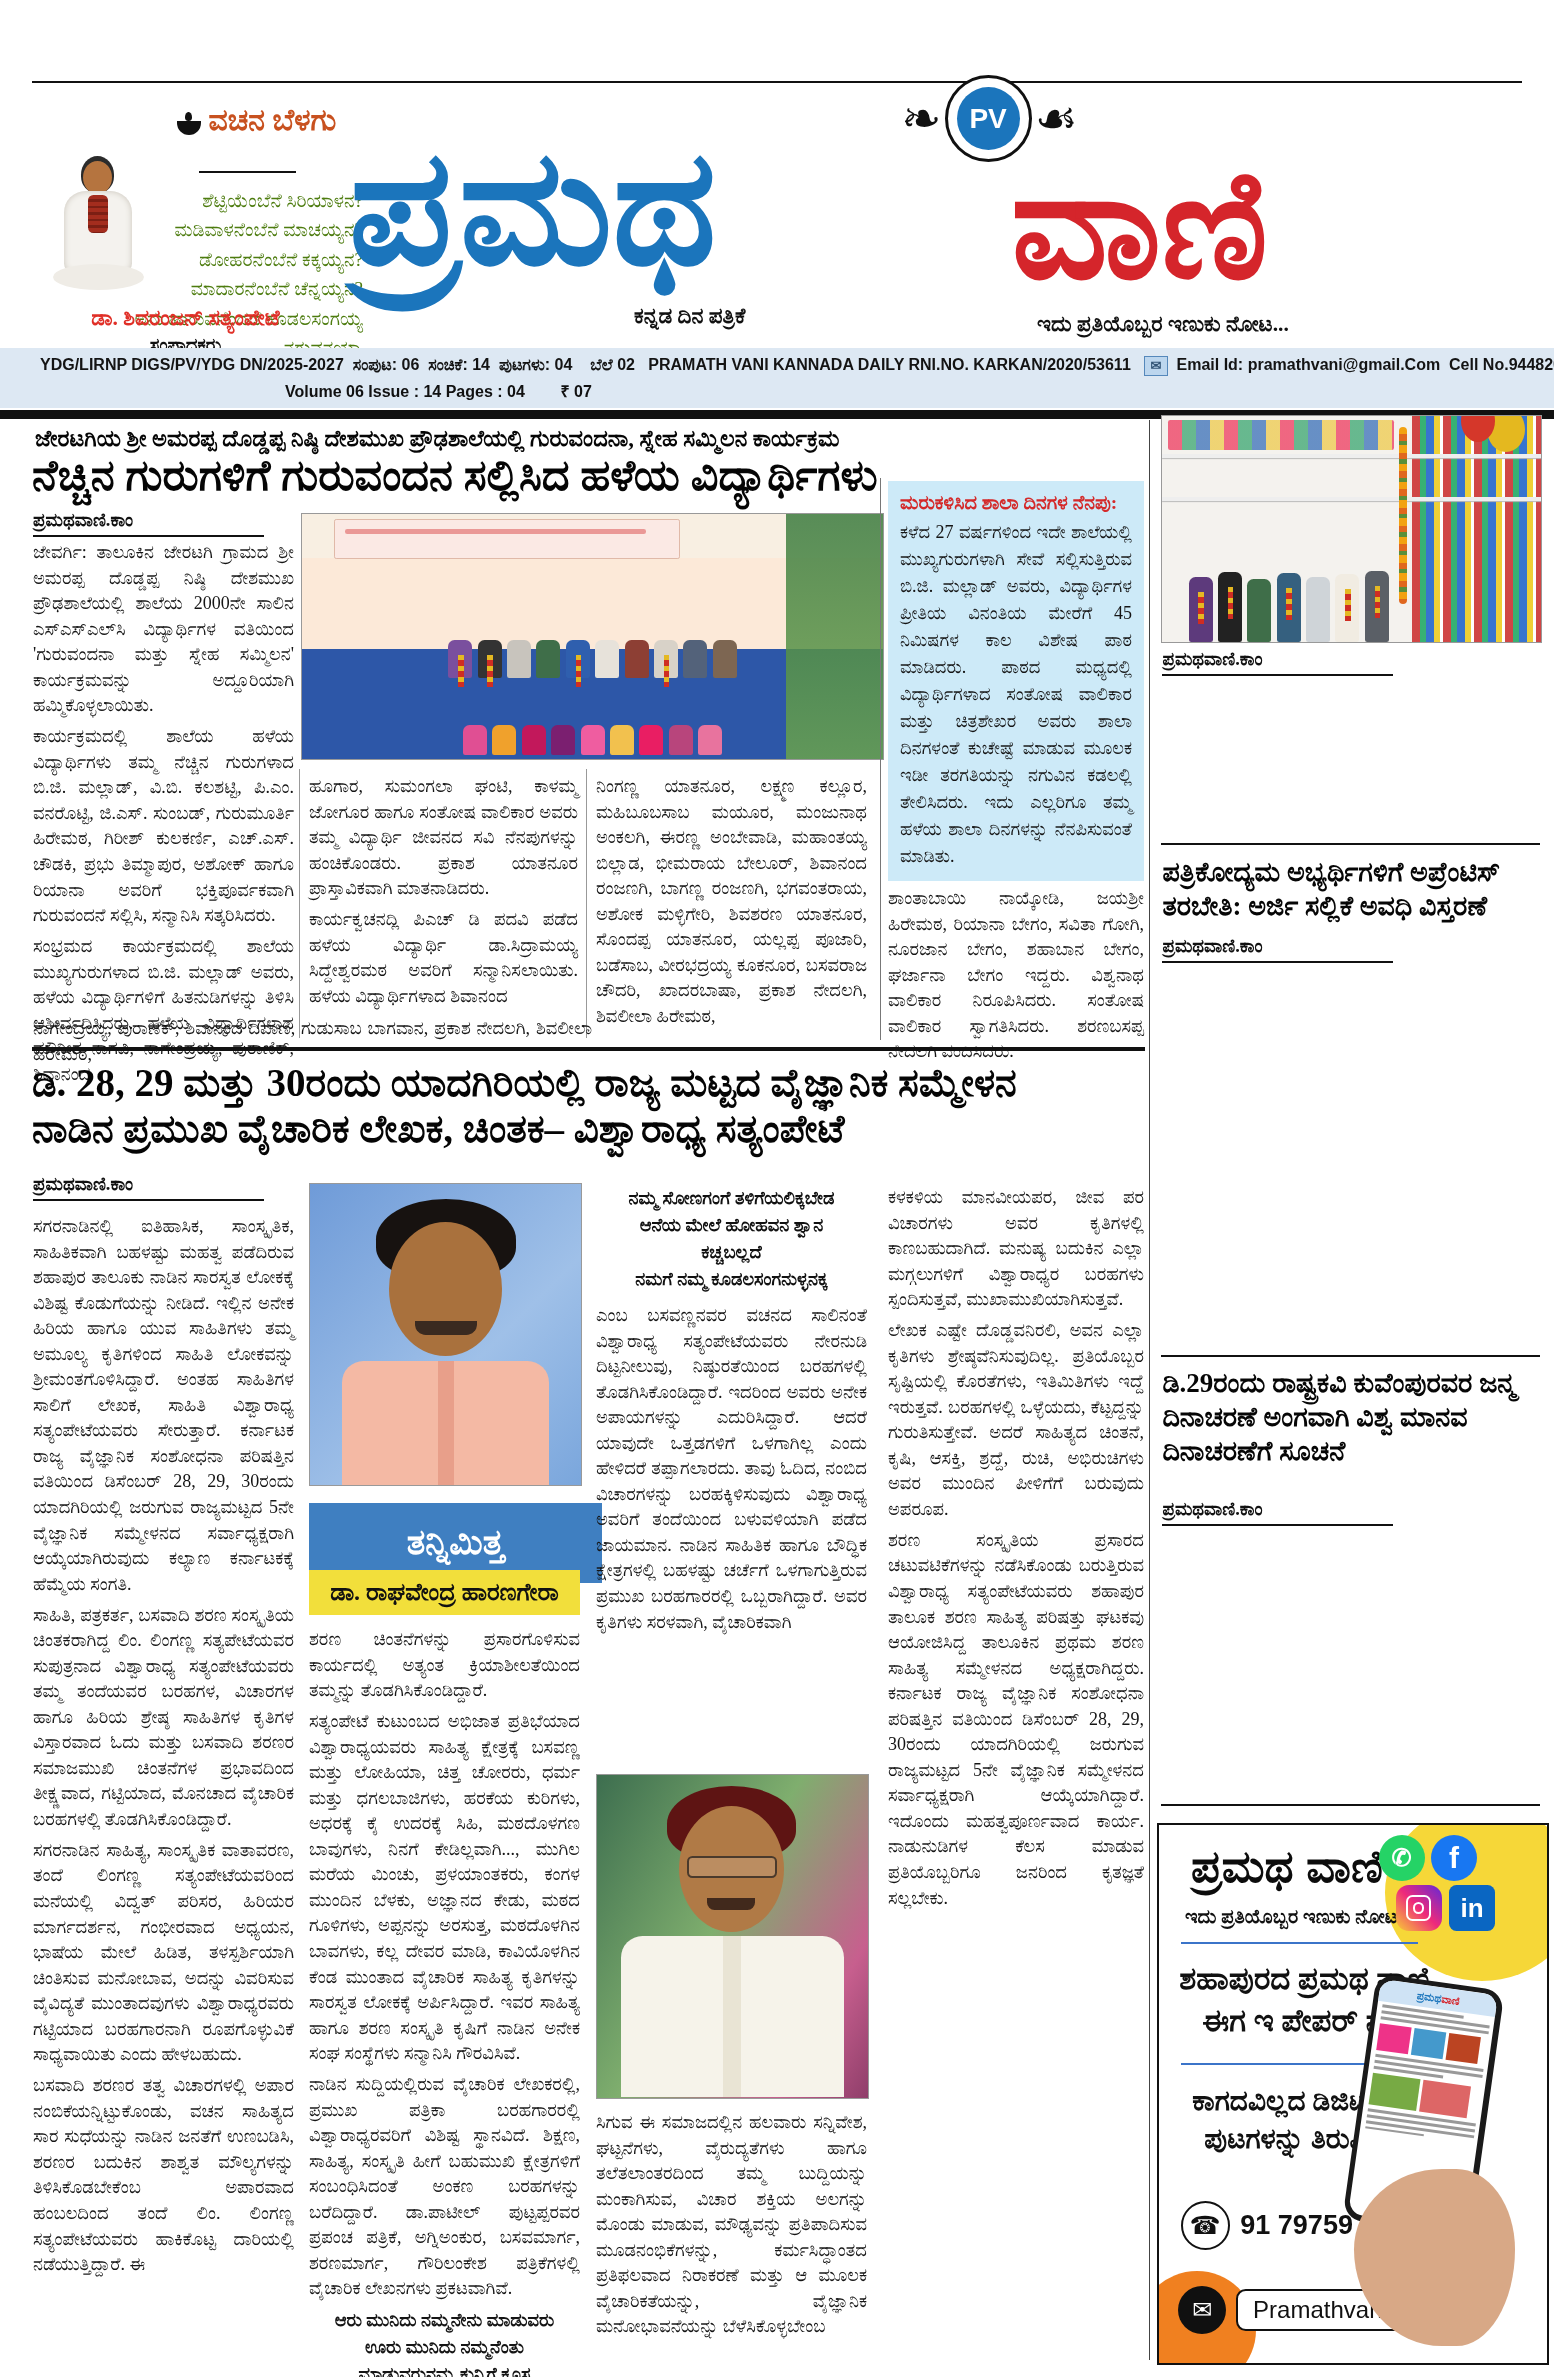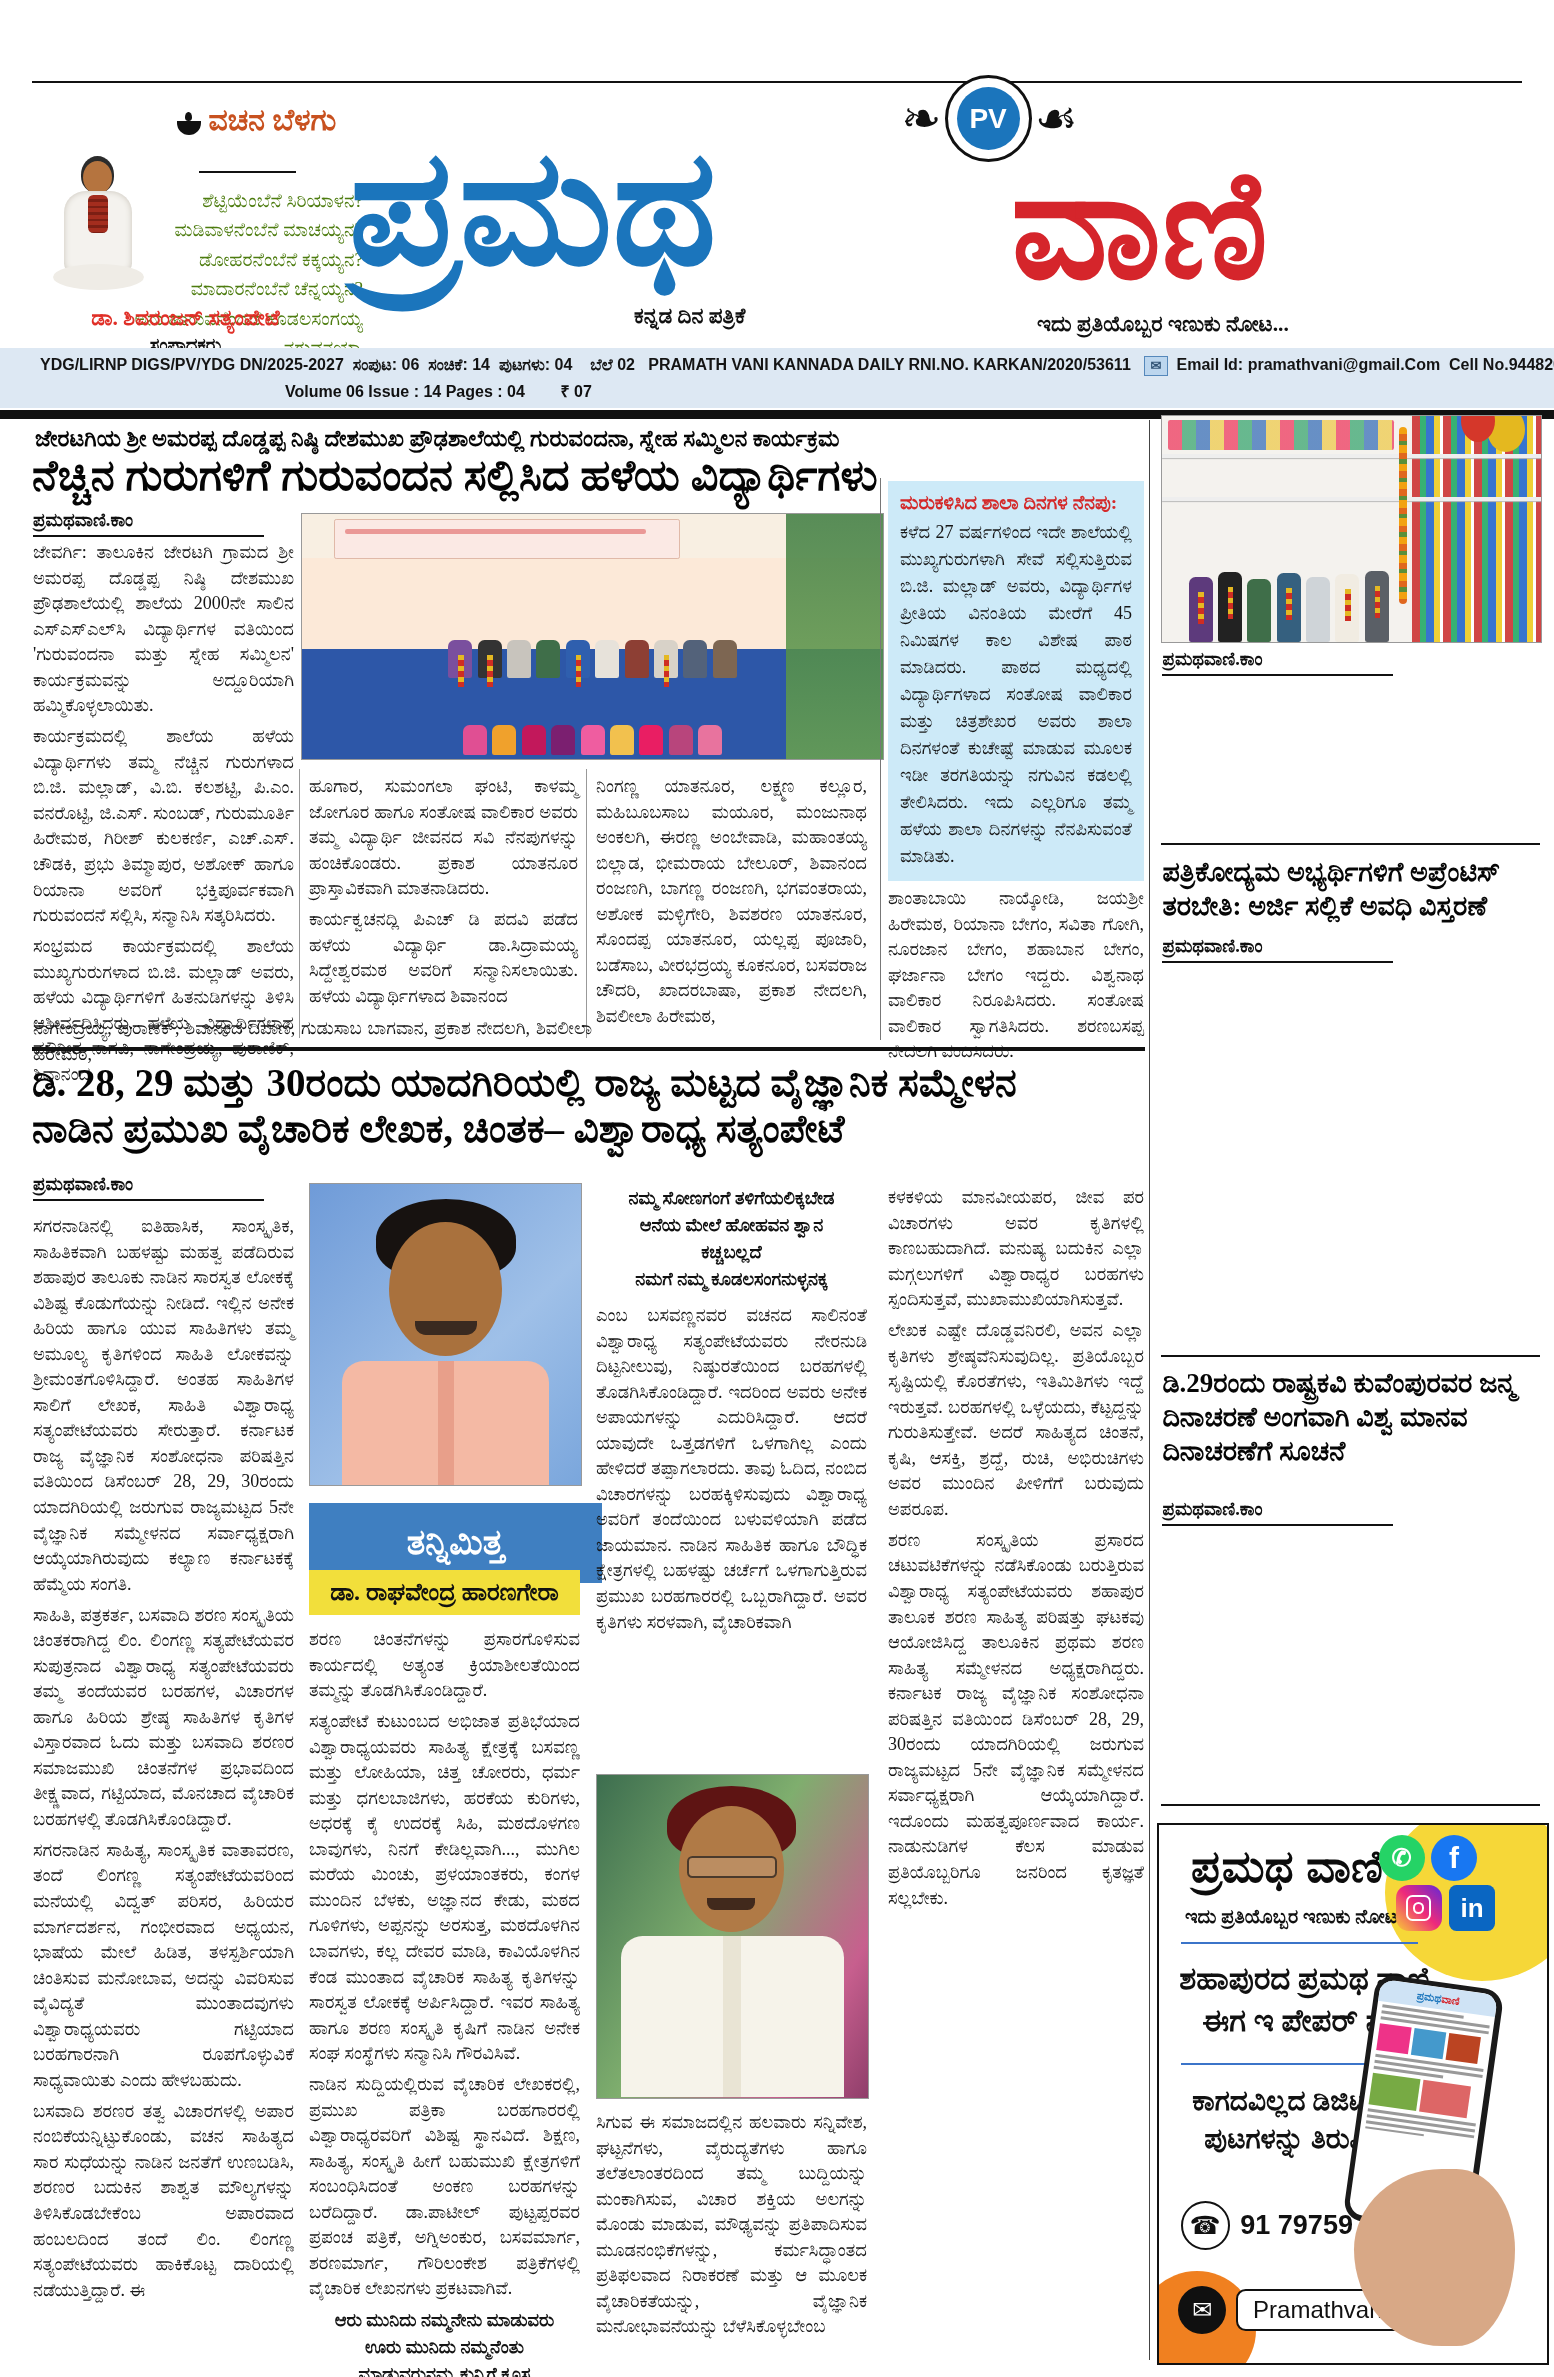--- a/index.html
+++ b/index.html
@@ -215,21 +215,21 @@
       <div>ನಾಡಿನ ಪ್ರಮುಖ ವೈಚಾರಿಕ ಲೇಖಕ, ಚಿಂತಕ– ವಿಶ್ವಾರಾಧ್ಯ ಸತ್ಯಂಪೇಟೆ</div>
     </div>
     <div class="abs" style="left:33px;top:1174px;width:231px;">
       <div class="byline">ಪ್ರಮಥವಾಣಿ.ಕಾಂ</div>
       <div class="byline-rule"></div>
     </div>
 
     <div class="col" style="left:33px;top:1214px;width:261px;height:1156px;">
       <p>ಸಗರನಾಡಿನಲ್ಲಿ ಐತಿಹಾಸಿಕ, ಸಾಂಸ್ಕೃತಿಕ, ಸಾಹಿತಿಕವಾಗಿ ಬಹಳಷ್ಟು ಮಹತ್ವ ಪಡೆದಿರುವ ಶಹಾಪುರ ತಾಲೂಕು ನಾಡಿನ ಸಾರಸ್ವತ ಲೋಕಕ್ಕೆ ವಿಶಿಷ್ಟ ಕೊಡುಗೆಯನ್ನು ನೀಡಿದೆ. ಇಲ್ಲಿನ ಅನೇಕ ಹಿರಿಯ ಹಾಗೂ ಯುವ ಸಾಹಿತಿಗಳು ತಮ್ಮ ಅಮೂಲ್ಯ ಕೃತಿಗಳಿಂದ ಸಾಹಿತಿ ಲೋಕವನ್ನು ಶ್ರೀಮಂತಗೊಳಿಸಿದ್ದಾರೆ. ಅಂತಹ ಸಾಹಿತಿಗಳ ಸಾಲಿಗೆ ಲೇಖಕ, ಸಾಹಿತಿ ವಿಶ್ವಾರಾಧ್ಯ ಸತ್ಯಂಪೇಟೆಯವರು ಸೇರುತ್ತಾರೆ. ಕರ್ನಾಟಕ ರಾಜ್ಯ ವೈಜ್ಞಾನಿಕ ಸಂಶೋಧನಾ ಪರಿಷತ್ತಿನ ವತಿಯಿಂದ ಡಿಸೆಂಬರ್ 28, 29, 30ರಂದು ಯಾದಗಿರಿಯಲ್ಲಿ ಜರುಗುವ ರಾಜ್ಯಮಟ್ಟದ 5ನೇ ವೈಜ್ಞಾನಿಕ ಸಮ್ಮೇಳನದ ಸರ್ವಾಧ್ಯಕ್ಷರಾಗಿ ಆಯ್ಕೆಯಾಗಿರುವುದು ಕಲ್ಯಾಣ ಕರ್ನಾಟಕಕ್ಕೆ ಹೆಮ್ಮೆಯ ಸಂಗತಿ.</p>
       <p>ಸಾಹಿತಿ, ಪತ್ರಕರ್ತ, ಬಸವಾದಿ ಶರಣ ಸಂಸ್ಕೃತಿಯ ಚಿಂತಕರಾಗಿದ್ದ ಲಿಂ. ಲಿಂಗಣ್ಣ ಸತ್ಯಪೇಟೆಯವರ ಸುಪುತ್ರನಾದ ವಿಶ್ವಾರಾಧ್ಯ ಸತ್ಯಂಪೇಟೆಯವರು ತಮ್ಮ ತಂದೆಯವರ ಬರಹಗಳ, ವಿಚಾರಗಳ ಹಾಗೂ ಹಿರಿಯ ಶ್ರೇಷ್ಠ ಸಾಹಿತಿಗಳ ಕೃತಿಗಳ ವಿಸ್ತಾರವಾದ ಓದು ಮತ್ತು ಬಸವಾದಿ ಶರಣರ ಸಮಾಜಮುಖಿ ಚಿಂತನೆಗಳ ಪ್ರಭಾವದಿಂದ ತೀಕ್ಷ್ಣವಾದ, ಗಟ್ಟಿಯಾದ, ಮೊನಚಾದ ವೈಚಾರಿಕ ಬರಹಗಳಲ್ಲಿ ತೊಡಗಿಸಿಕೊಂಡಿದ್ದಾರೆ.</p>
-      <p>ಸಗರನಾಡಿನ ಸಾಹಿತ್ಯ, ಸಾಂಸ್ಕೃತಿಕ ವಾತಾವರಣ, ತಂದೆ ಲಿಂಗಣ್ಣ ಸತ್ಯಂಪೇಟೆಯವರಿಂದ ಮನೆಯಲ್ಲಿ ವಿದ್ವತ್ ಪರಿಸರ, ಹಿರಿಯರ ಮಾರ್ಗದರ್ಶನ, ಗಂಭೀರವಾದ ಅಧ್ಯಯನ, ಭಾಷೆಯ ಮೇಲೆ ಹಿಡಿತ, ತಳಸ್ಪರ್ಶಿಯಾಗಿ ಚಿಂತಿಸುವ ಮನೋಬಾವ, ಅದನ್ನು ವಿವರಿಸುವ ವೈವಿದ್ಯತೆ ಮುಂತಾದವುಗಳು ವಿಶ್ವಾರಾಧ್ಯಯವರು ಗಟ್ಟಿಯಾದ ಬರಹಗಾರನಾಗಿ ರೂಪಗೊಳ್ಳುವಿಕೆ ಸಾಧ್ಯವಾಯಿತು ಎಂದು ಹೇಳಬಹುದು.</p>
+      <p>ಸಗರನಾಡಿನ ಸಾಹಿತ್ಯ, ಸಾಂಸ್ಕೃತಿಕ ವಾತಾವರಣ, ತಂದೆ ಲಿಂಗಣ್ಣ ಸತ್ಯಂಪೇಟೆಯವರಿಂದ ಮನೆಯಲ್ಲಿ ವಿದ್ವತ್ ಪರಿಸರ, ಹಿರಿಯರ ಮಾರ್ಗದರ್ಶನ, ಗಂಭೀರವಾದ ಅಧ್ಯಯನ, ಭಾಷೆಯ ಮೇಲೆ ಹಿಡಿತ, ತಳಸ್ಪರ್ಶಿಯಾಗಿ ಚಿಂತಿಸುವ ಮನೋಬಾವ, ಅದನ್ನು ವಿವರಿಸುವ ವೈವಿದ್ಯತೆ ಮುಂತಾದವುಗಳು ವಿಶ್ವಾರಾಧ್ಯರವರು ಗಟ್ಟಿಯಾದ ಬರಹಗಾರನಾಗಿ ರೂಪಗೊಳ್ಳುವಿಕೆ ಸಾಧ್ಯವಾಯಿತು ಎಂದು ಹೇಳಬಹುದು.</p>
       <p>ಬಸವಾದಿ ಶರಣರ ತತ್ವ ವಿಚಾರಗಳಲ್ಲಿ ಅಪಾರ ನಂಬಿಕೆಯನ್ನಿಟ್ಟುಕೊಂಡು, ವಚನ ಸಾಹಿತ್ಯದ ಸಾರ ಸುಧೆಯನ್ನು ನಾಡಿನ ಜನತೆಗೆ ಉಣಬಡಿಸಿ, ಶರಣರ ಬದುಕಿನ ಶಾಶ್ವತ ಮೌಲ್ಯಗಳನ್ನು ತಿಳಿಸಿಕೊಡಬೇಕೆಂಬ ಅಪಾರವಾದ ಹಂಬಲದಿಂದ ತಂದೆ ಲಿಂ. ಲಿಂಗಣ್ಣ ಸತ್ಯಂಪೇಟೆಯವರು ಹಾಕಿಕೊಟ್ಟ ದಾರಿಯಲ್ಲಿ ನಡೆಯುತ್ತಿದ್ದಾರೆ. ಈ</p>
     </div>
 
     <div class="abs photo" style="left:309px;top:1183px;width:271px;height:301px;background:linear-gradient(135deg,#6f9bd8,#9fc0e8 60%,#7aa6dc);">
       <div class="bust-hair" style="left:66px;top:15px;width:140px;height:81px;background:#171210;"></div>
       <div class="bust-head" style="left:79px;top:38px;width:113px;height:134px;background:#a9713d;"></div>
       <div class="abs" style="left:105px;top:137px;width:62px;height:14px;background:#3a2a20;border-radius:0 0 10.8px 10.8px;"></div>
       <div class="bust-body" style="left:32px;top:177px;width:207px;height:124px;background:#f4b9a4;"></div>
       <div class="abs" style="left:128px;top:177px;width:16px;height:124px;background:#e89f8a;"></div>
     </div>

